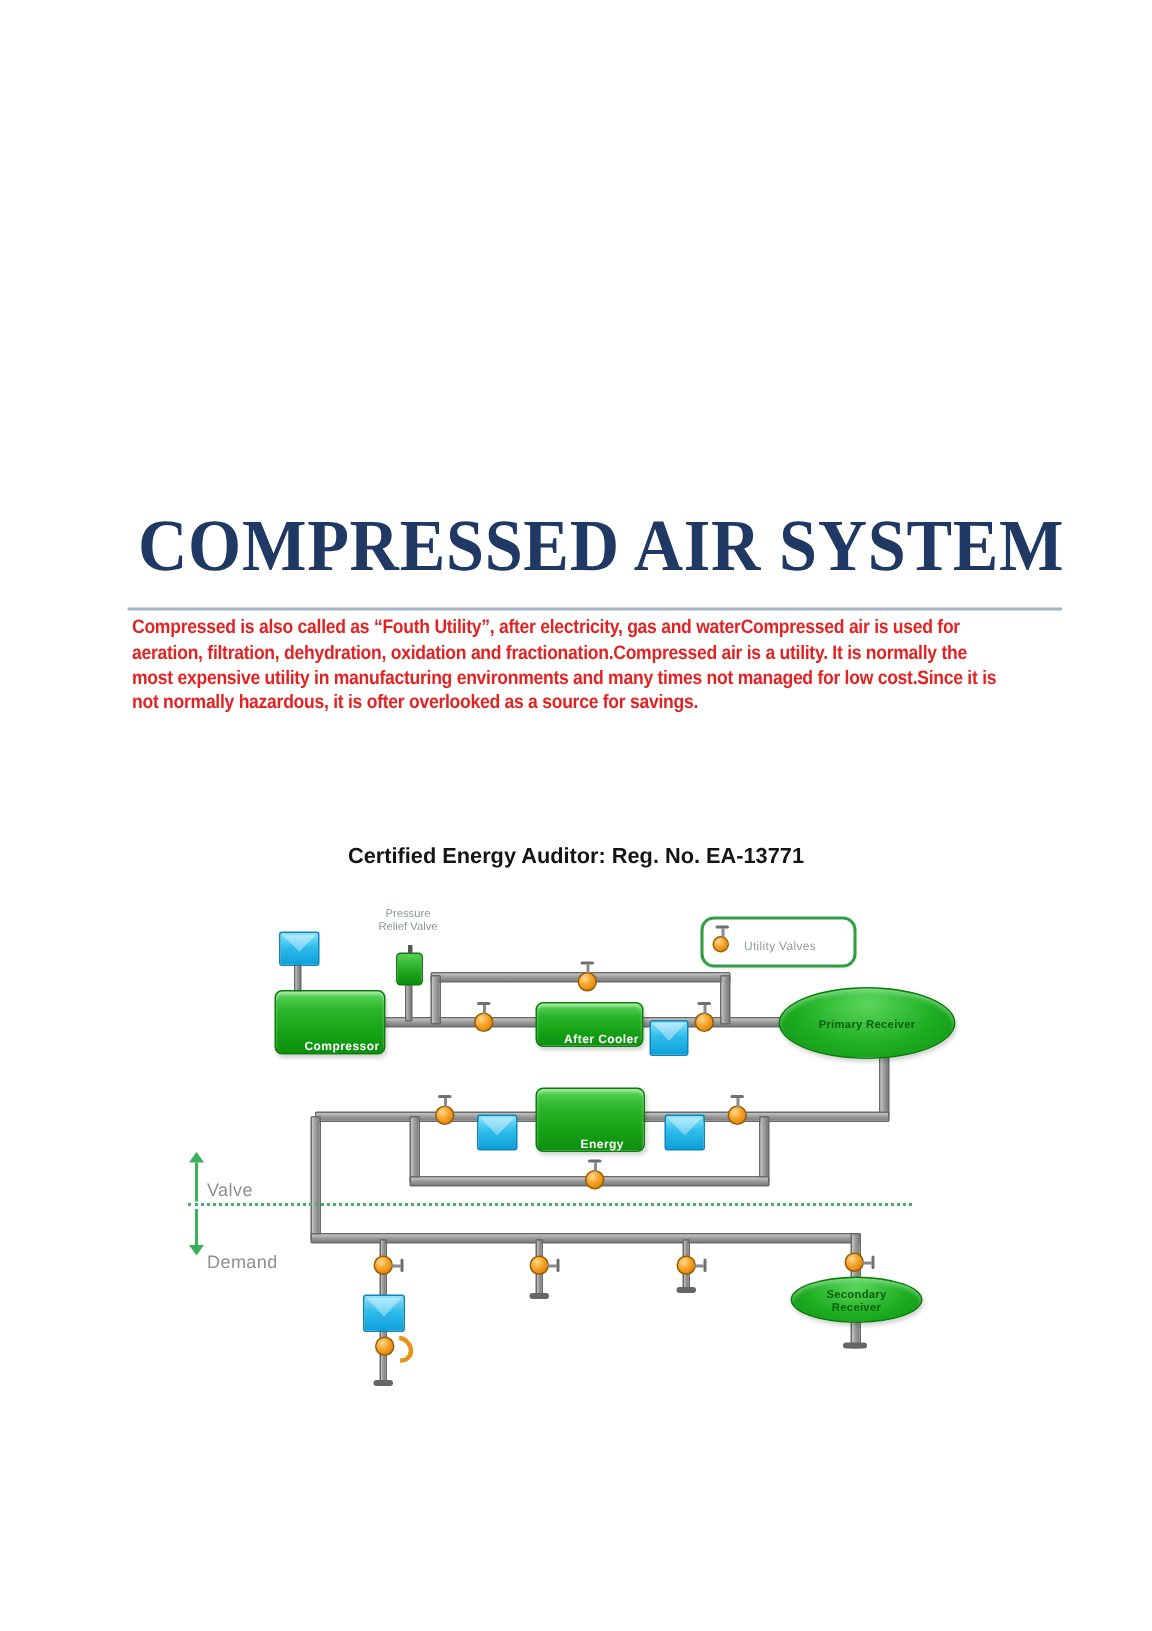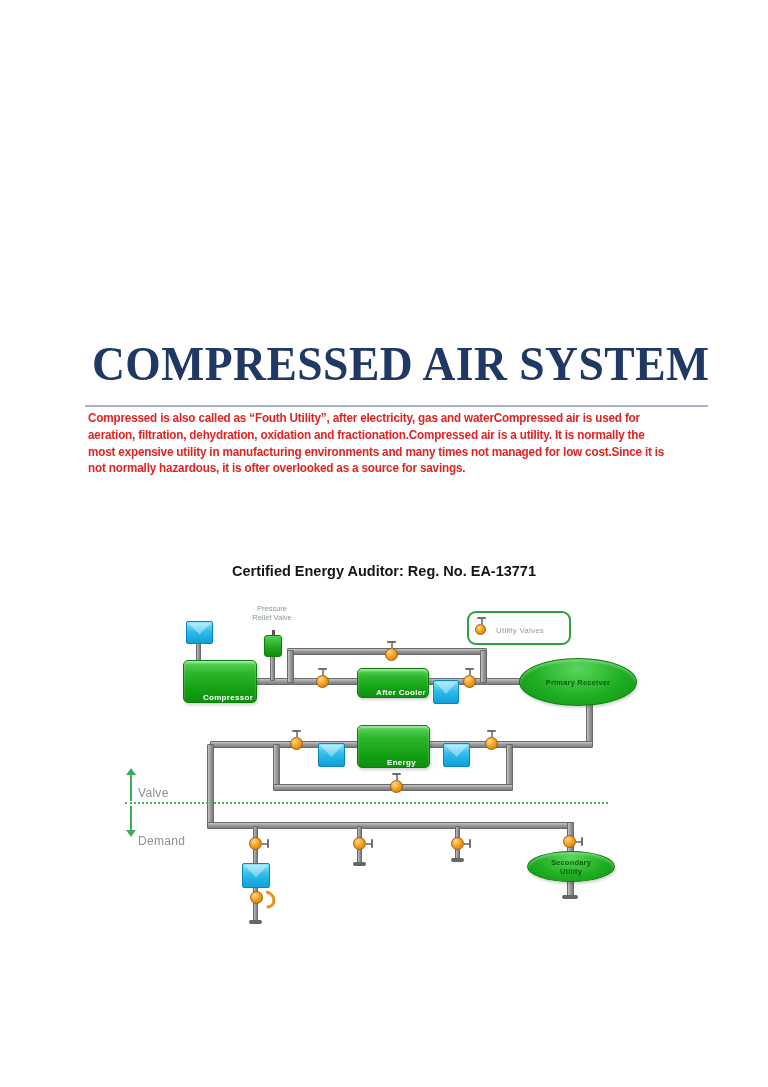--- a/index.html
+++ b/index.html
@@ -114,21 +114,21 @@
     <span>Primary Receiver</span>
   </div>
   <div class="abs bluesq" style="left:318px;top:743px;width:27px;height:24px;"></div>
   <div class="abs equip" style="left:357px;top:725px;width:73px;height:43px;">
     <span>Energy</span>
   </div>
   <div class="abs bluesq" style="left:443px;top:743px;width:27px;height:24px;"></div>
   <div class="abs bluesq" style="left:242px;top:863px;width:28px;height:25px;"></div>
   <div class="abs recv" style="left:527px;top:851px;width:88px;height:31px;">
     <span>Secondary
-Utility</span>
+Receiver</span>
   </div>
 
   <div class="abs valve t-top" style="left:385px;top:648px;"></div>
   <div class="abs valve t-top" style="left:316px;top:675px;"></div>
   <div class="abs valve t-top" style="left:463px;top:675px;"></div>
   <div class="abs valve t-top" style="left:290px;top:737px;"></div>
   <div class="abs valve t-top" style="left:485px;top:737px;"></div>
   <div class="abs valve t-top" style="left:390px;top:780px;"></div>
   <div class="abs valve t-right" style="left:249px;top:837px;"></div>
   <div class="abs valve t-right" style="left:353px;top:837px;"></div>

